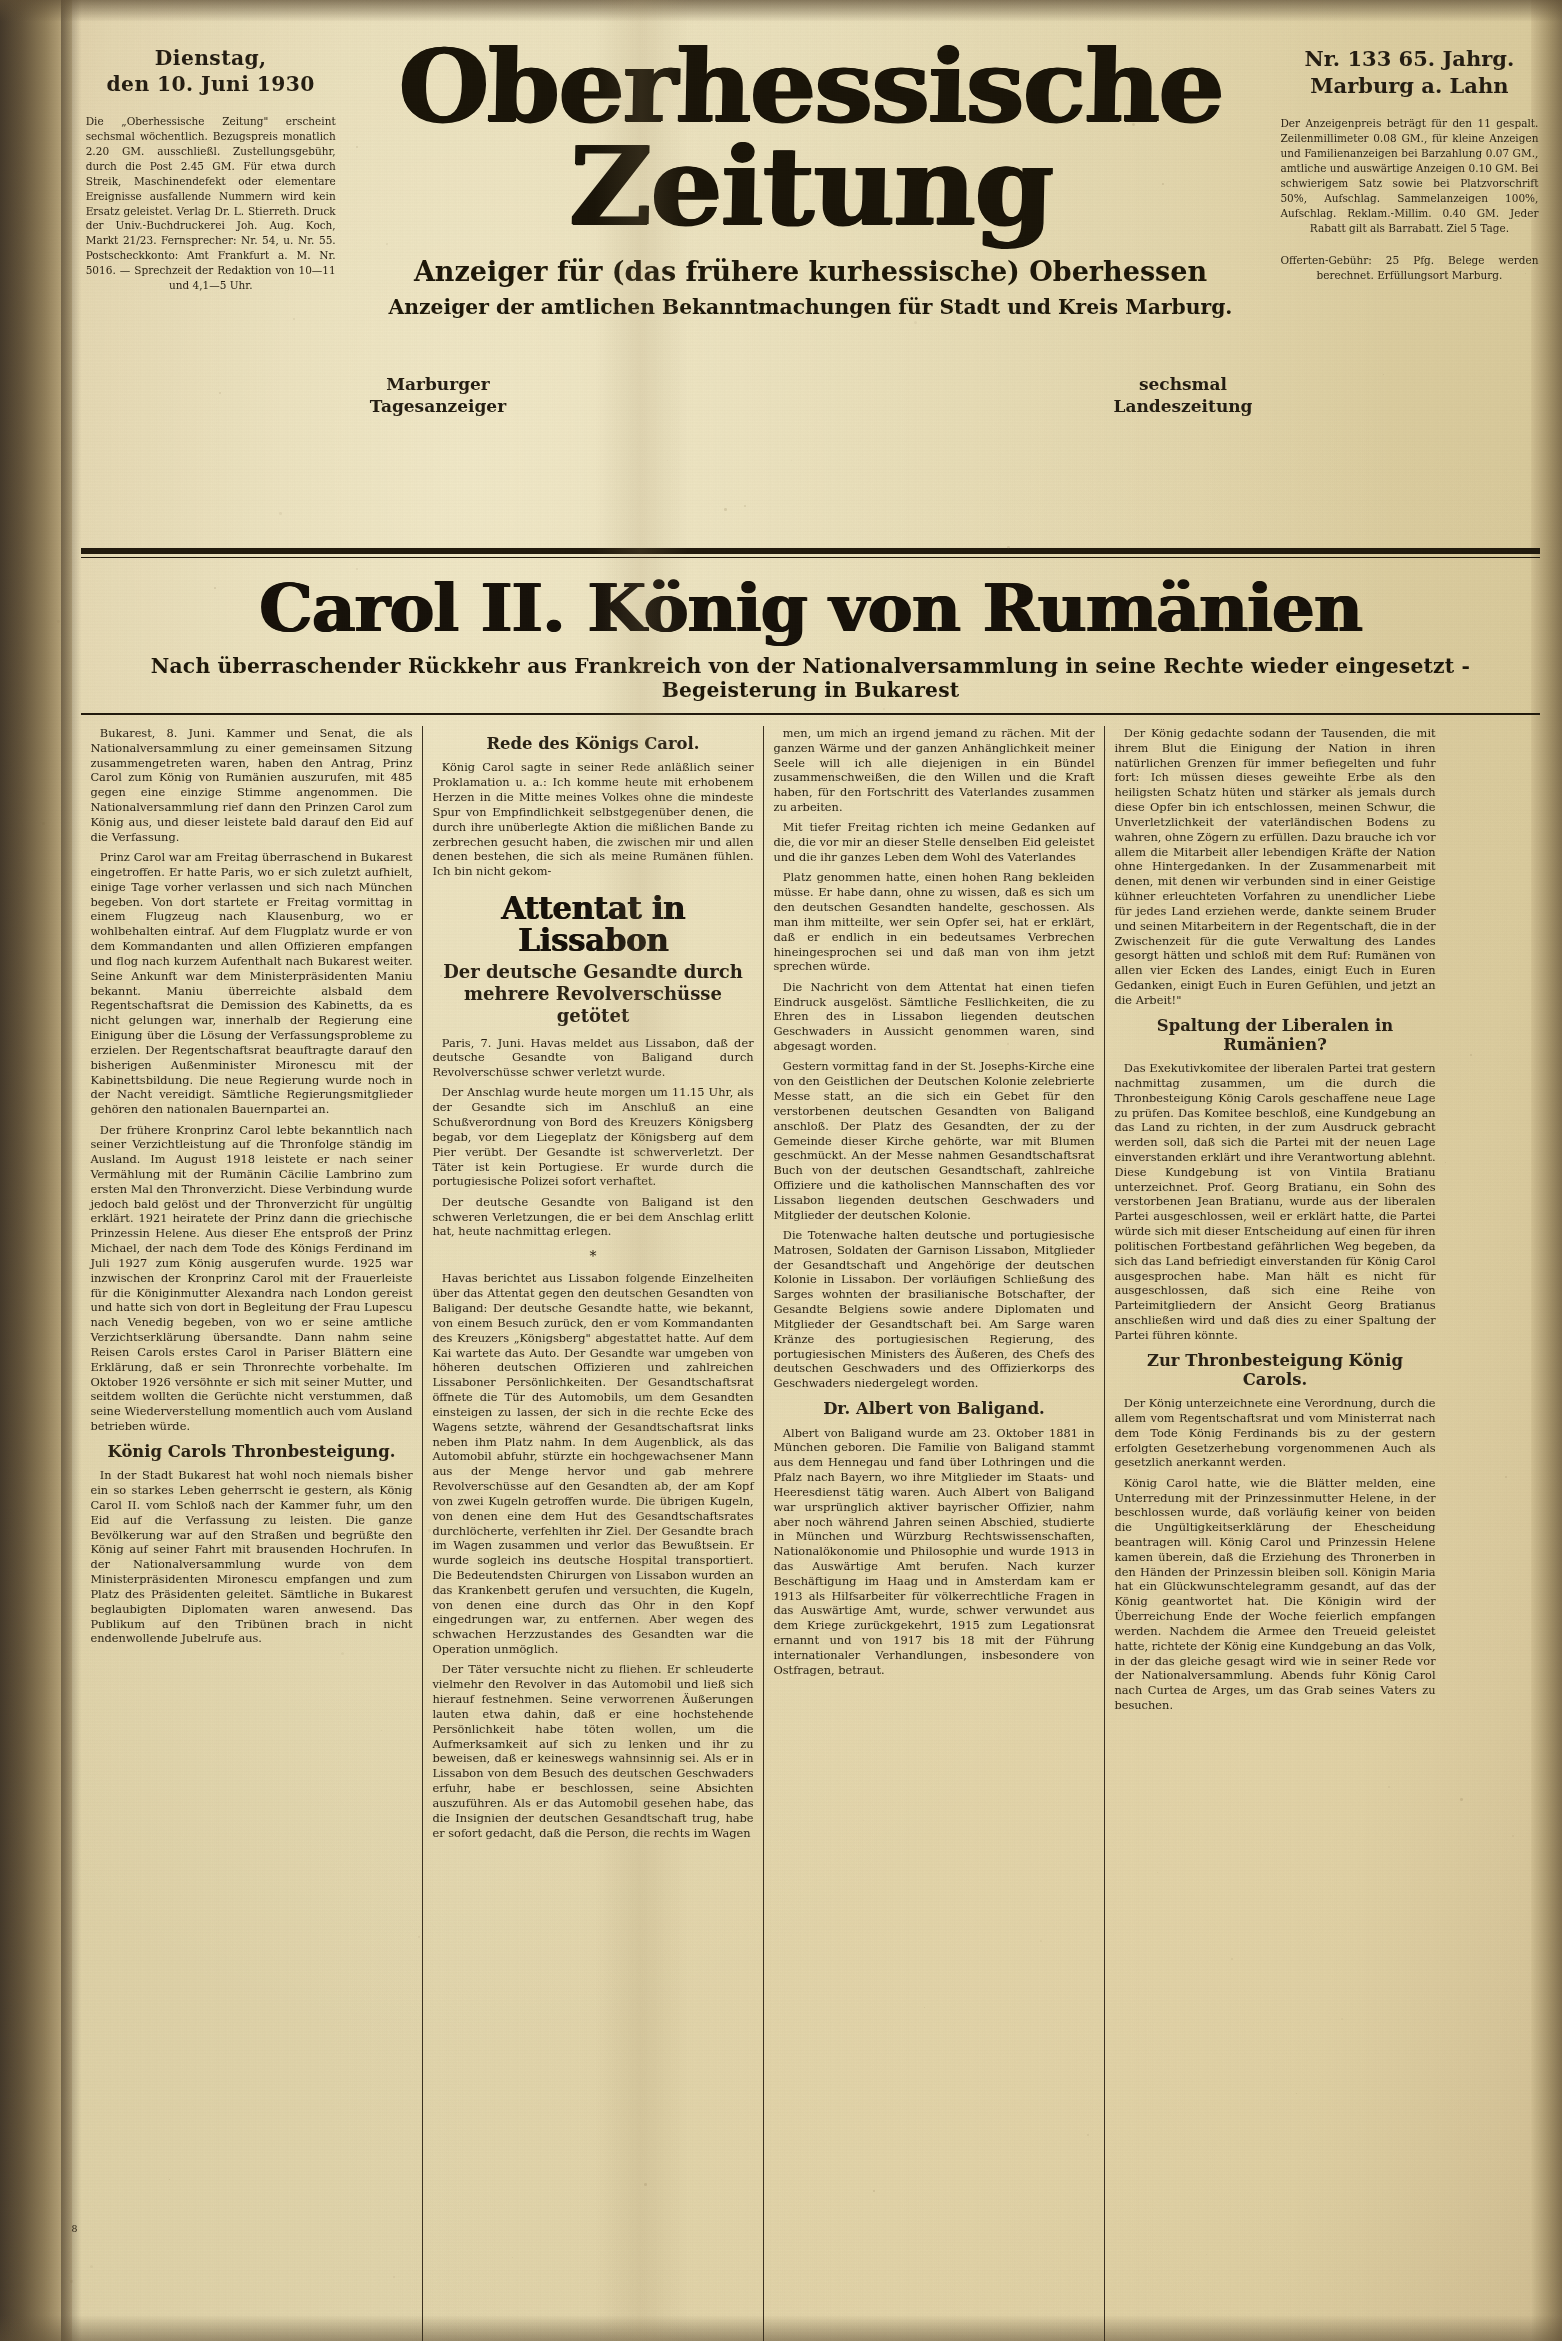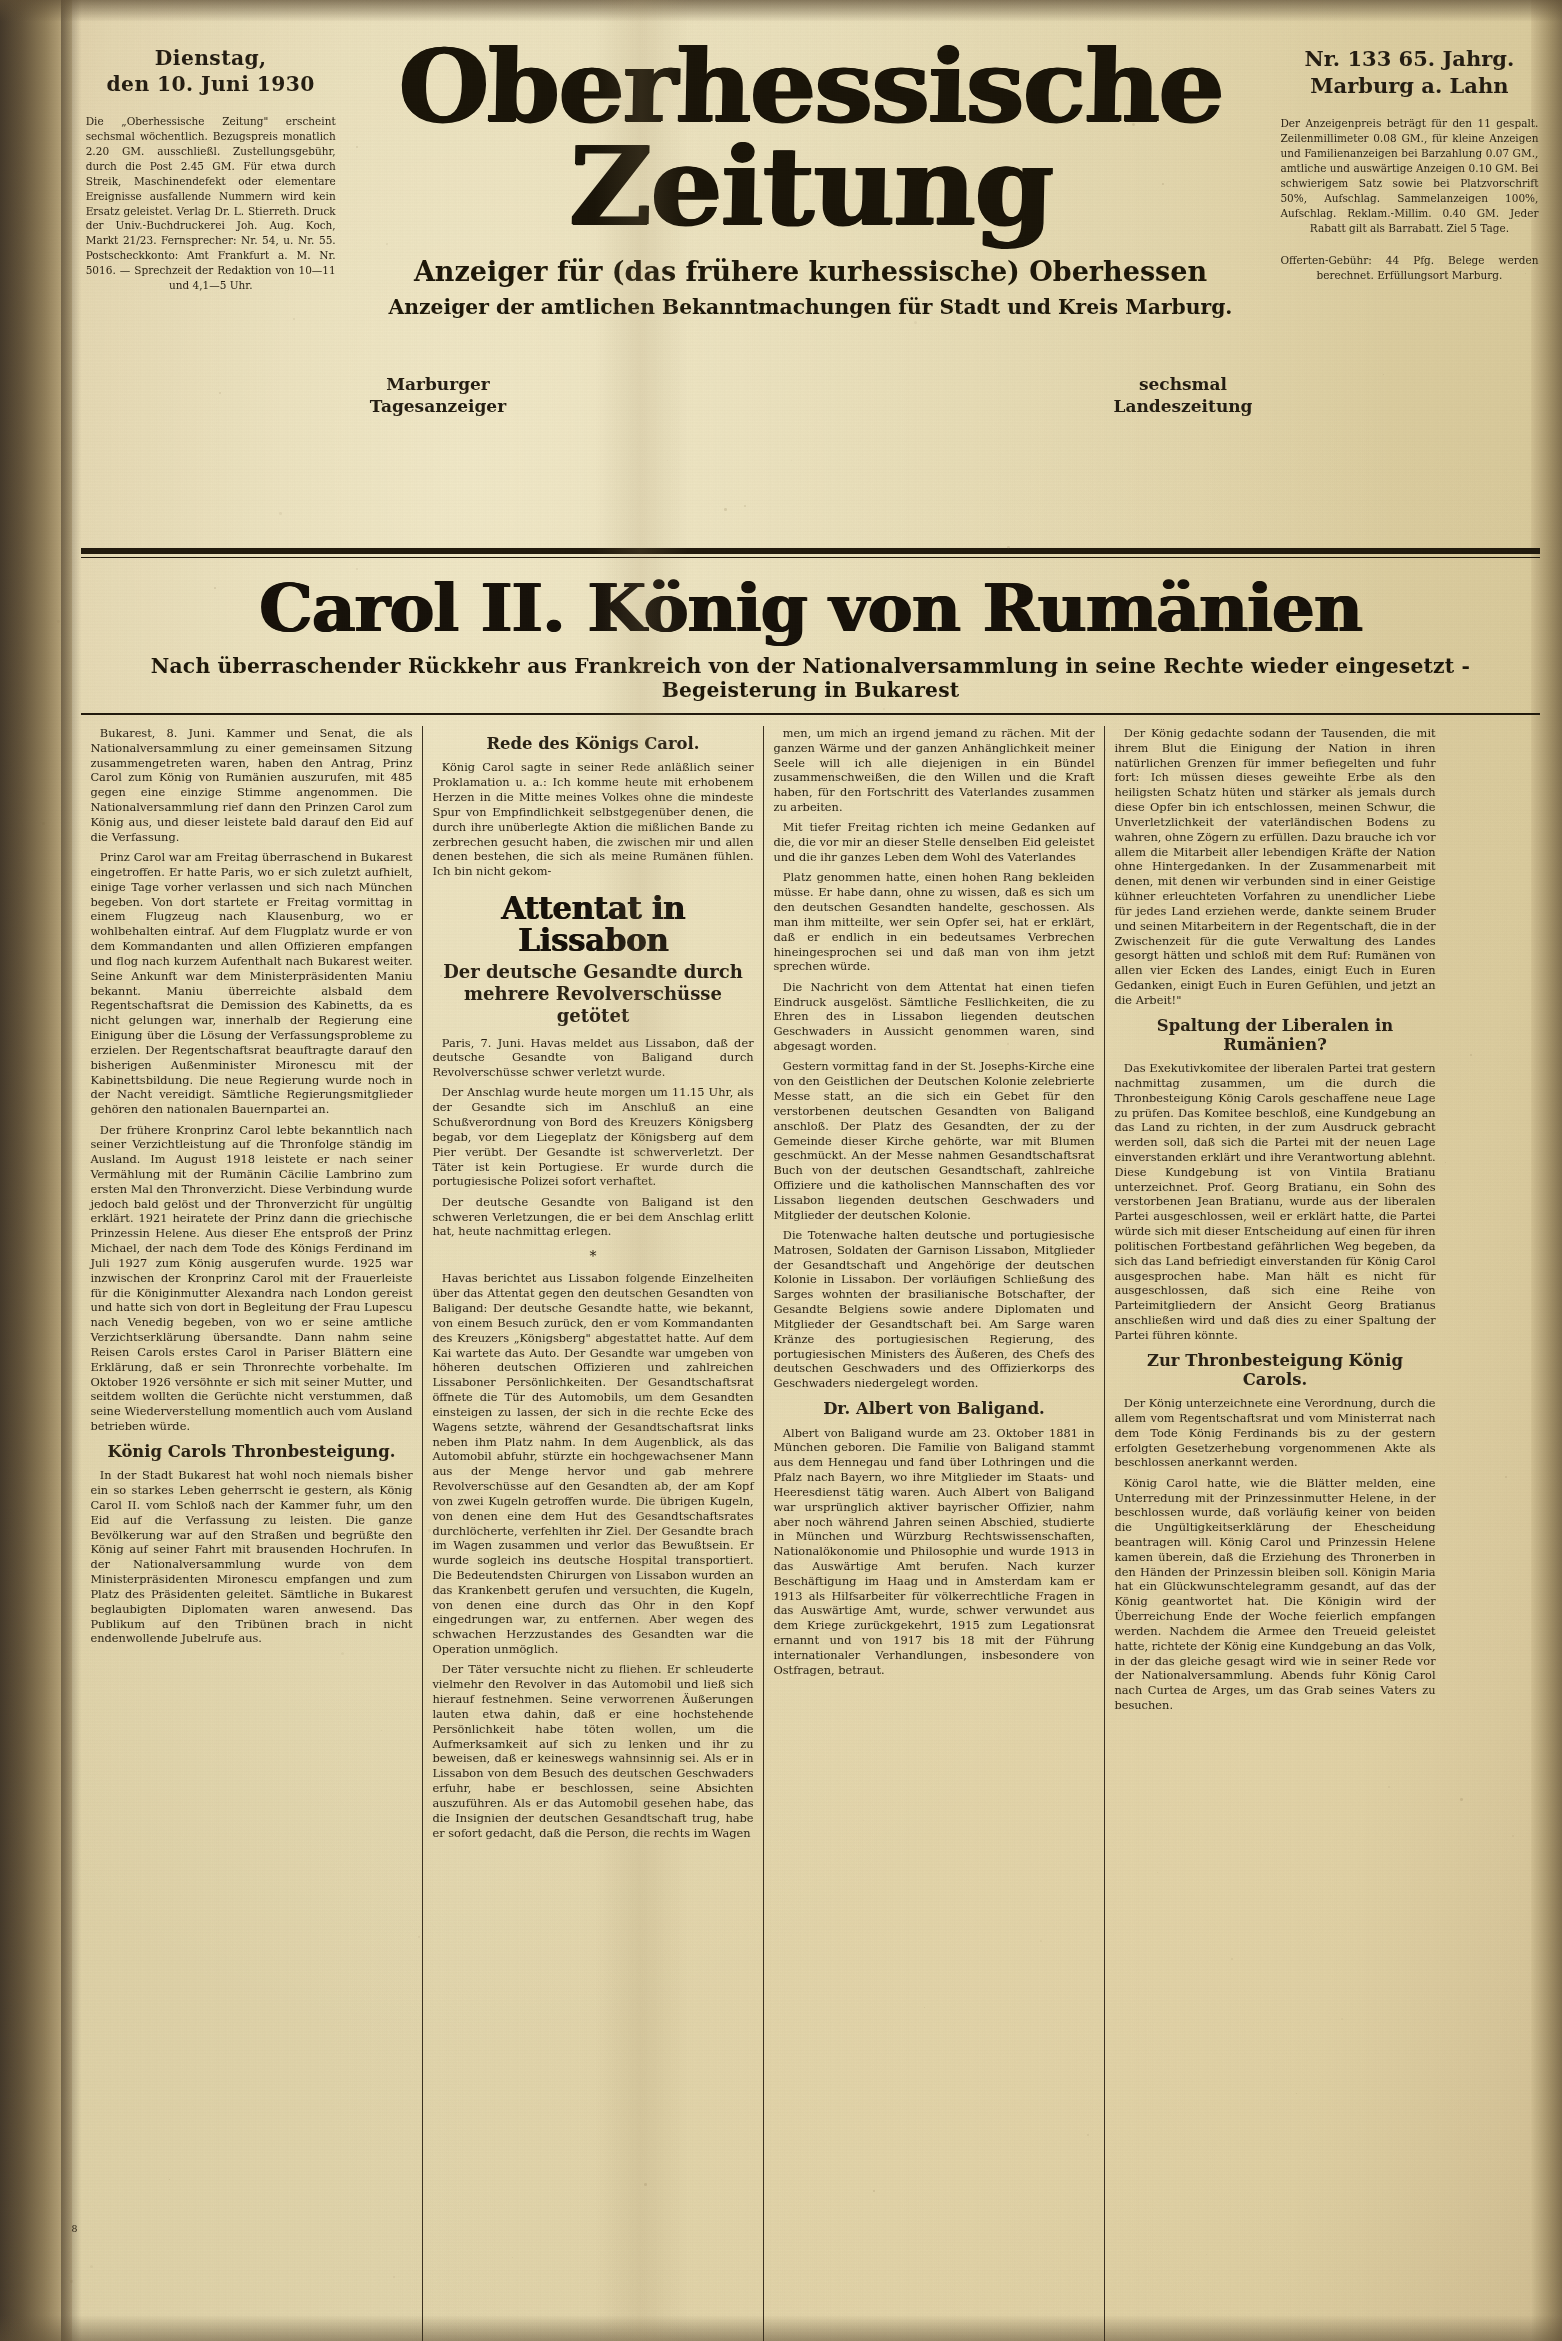--- a/index.html
+++ b/index.html
@@ -291,21 +291,21 @@
         <div class="subtitle-2">Anzeiger der amtlichen Bekanntmachungen für Stadt und Kreis Marburg.</div>
       </div>
 
       <div class="title-side left">Marburger Tagesanzeiger</div>
       <div class="title-side right">sechsmal Landeszeitung</div>
 
       <div class="mh-col-right">
         <div class="mh-issue">Nr. 133 65. Jahrg.</div>
         <div class="mh-issue">Marburg a. Lahn</div>
         <div class="mh-small">Der Anzeigenpreis beträgt für den 11 gespalt. Zeilenmillimeter 0.08 GM., für kleine Anzeigen und Familienanzeigen bei Barzahlung 0.07 GM., amtliche und auswärtige Anzeigen 0.10 GM. Bei schwierigem Satz sowie bei Platzvorschrift 50%, Aufschlag. Sammelanzeigen 100%, Aufschlag. Reklam.-Millim. 0.40 GM. Jeder Rabatt gilt als Barrabatt. Ziel 5 Tage.</div>
-        <div class="mh-small">Offerten-Gebühr: 44 Pfg. Belege werden berechnet. Erfüllungsort Marburg.</div>
+        <div class="mh-small">Offerten-Gebühr: 25 Pfg. Belege werden berechnet. Erfüllungsort Marburg.</div>
       </div>
     </div>
 
     <div class="rule-thick"></div>
     <div class="rule-thin"></div>
 
     <div id="headline">
       <div class="head-main">Carol II. König von Rumänien</div>
       <div class="head-sub">Nach überraschender Rückkehr aus Frankreich von der Nationalversammlung in seine Rechte wieder eingesetzt - Begeisterung in Bukarest</div>
     </div>
@@ -339,21 +339,21 @@
           <p>Gestern vormittag fand in der St. Josephs-Kirche eine von den Geistlichen der Deutschen Kolonie zelebrierte Messe statt, an die sich ein Gebet für den verstorbenen deutschen Gesandten von Baligand anschloß. Der Platz des Gesandten, der zu der Gemeinde dieser Kirche gehörte, war mit Blumen geschmückt. An der Messe nahmen Gesandtschaftsrat Buch von der deutschen Gesandtschaft, zahlreiche Offiziere und die katholischen Mannschaften des vor Lissabon liegenden deutschen Geschwaders und Mitglieder der deutschen Kolonie.</p>
           <p>Die Totenwache halten deutsche und portugiesische Matrosen, Soldaten der Garnison Lissabon, Mitglieder der Gesandtschaft und Angehörige der deutschen Kolonie in Lissabon. Der vorläufigen Schließung des Sarges wohnten der brasilianische Botschafter, der Gesandte Belgiens sowie andere Diplomaten und Mitglieder der Gesandtschaft bei. Am Sarge waren Kränze des portugiesischen Regierung, des portugiesischen Ministers des Äußeren, des Chefs des deutschen Geschwaders und des Offizierkorps des Geschwaders niedergelegt worden.</p>
           <div class="subhead">Dr. Albert von Baligand.</div>
           <p>Albert von Baligand wurde am 23. Oktober 1881 in München geboren. Die Familie von Baligand stammt aus dem Hennegau und fand über Lothringen und die Pfalz nach Bayern, wo ihre Mitglieder im Staats- und Heeresdienst tätig waren. Auch Albert von Baligand war ursprünglich aktiver bayrischer Offizier, nahm aber noch während Jahren seinen Abschied, studierte in München und Würzburg Rechtswissenschaften, Nationalökonomie und Philosophie und wurde 1913 in das Auswärtige Amt berufen. Nach kurzer Beschäftigung im Haag und in Amsterdam kam er 1913 als Hilfsarbeiter für völkerrechtliche Fragen in das Auswärtige Amt, wurde, schwer verwundet aus dem Kriege zurückgekehrt, 1915 zum Legationsrat ernannt und von 1917 bis 18 mit der Führung internationaler Verhandlungen, insbesondere von Ostfragen, betraut.</p>
         </div>
       <div class="col">
           <p>Der König gedachte sodann der Tausenden, die mit ihrem Blut die Einigung der Nation in ihren natürlichen Grenzen für immer befiegelten und fuhr fort: Ich müssen dieses geweihte Erbe als den heiligsten Schatz hüten und stärker als jemals durch diese Opfer bin ich entschlossen, meinen Schwur, die Unverletzlichkeit der vaterländischen Bodens zu wahren, ohne Zögern zu erfüllen. Dazu brauche ich vor allem die Mitarbeit aller lebendigen Kräfte der Nation ohne Hintergedanken. In der Zusammenarbeit mit denen, mit denen wir verbunden sind in einer Geistige kühner erleuchteten Vorfahren zu unendlicher Liebe für jedes Land erziehen werde, dankte seinem Bruder und seinen Mitarbeitern in der Regentschaft, die in der Zwischenzeit für die gute Verwaltung des Landes gesorgt hätten und schloß mit dem Ruf: Rumänen von allen vier Ecken des Landes, einigt Euch in Euren Gedanken, einigt Euch in Euren Gefühlen, und jetzt an die Arbeit!"</p>
           <div class="subhead">Spaltung der Liberalen in Rumänien?</div>
           <p>Das Exekutivkomitee der liberalen Partei trat gestern nachmittag zusammen, um die durch die Thronbesteigung König Carols geschaffene neue Lage zu prüfen. Das Komitee beschloß, eine Kundgebung an das Land zu richten, in der zum Ausdruck gebracht werden soll, daß sich die Partei mit der neuen Lage einverstanden erklärt und ihre Verantwortung ablehnt. Diese Kundgebung ist von Vintila Bratianu unterzeichnet. Prof. Georg Bratianu, ein Sohn des verstorbenen Jean Bratianu, wurde aus der liberalen Partei ausgeschlossen, weil er erklärt hatte, die Partei würde sich mit dieser Entscheidung auf einen für ihren politischen Fortbestand gefährlichen Weg begeben, da sich das Land befriedigt einverstanden für König Carol ausgesprochen habe. Man hält es nicht für ausgeschlossen, daß sich eine Reihe von Parteimitgliedern der Ansicht Georg Bratianus anschließen wird und daß dies zu einer Spaltung der Partei führen könnte.</p>
           <div class="subhead">Zur Thronbesteigung König Carols.</div>
-          <p>Der König unterzeichnete eine Verordnung, durch die allem vom Regentschaftsrat und vom Ministerrat nach dem Tode König Ferdinands bis zu der gestern erfolgten Gesetzerhebung vorgenommenen Akte als beschlossen anerkannt werden.</p>
+          <p>Der König unterzeichnete eine Verordnung, durch die allem vom Regentschaftsrat und vom Ministerrat nach dem Tode König Ferdinands bis zu der gestern erfolgten Gesetzerhebung vorgenommenen Auch als gesetzlich anerkannt werden.</p>
           <p>König Carol hatte, wie die Blätter melden, eine Unterredung mit der Prinzessinmutter Helene, in der beschlossen wurde, daß vorläufig keiner von beiden die Ungültigkeitserklärung der Ehescheidung beantragen will. König Carol und Prinzessin Helene kamen überein, daß die Erziehung des Thronerben in den Händen der Prinzessin bleiben soll. Königin Maria hat ein Glückwunschtelegramm gesandt, auf das der König geantwortet hat. Die Königin wird der Überreichung Ende der Woche feierlich empfangen werden. Nachdem die Armee den Treueid geleistet hatte, richtete der König eine Kundgebung an das Volk, in der das gleiche gesagt wird wie in seiner Rede vor der Nationalversammlung. Abends fuhr König Carol nach Curtea de Arges, um das Grab seines Vaters zu besuchen.</p>
         </div>
       <div class="col-foot-note">8</div>
     </div>
 
   </div>
 
   <div id="fold"></div>
   <div id="grain"></div>
 <div class="speck" style="width: 2.7px; height: 2.7px; left: 970px; top: 747px; opacity: 0.29848;"></div>

